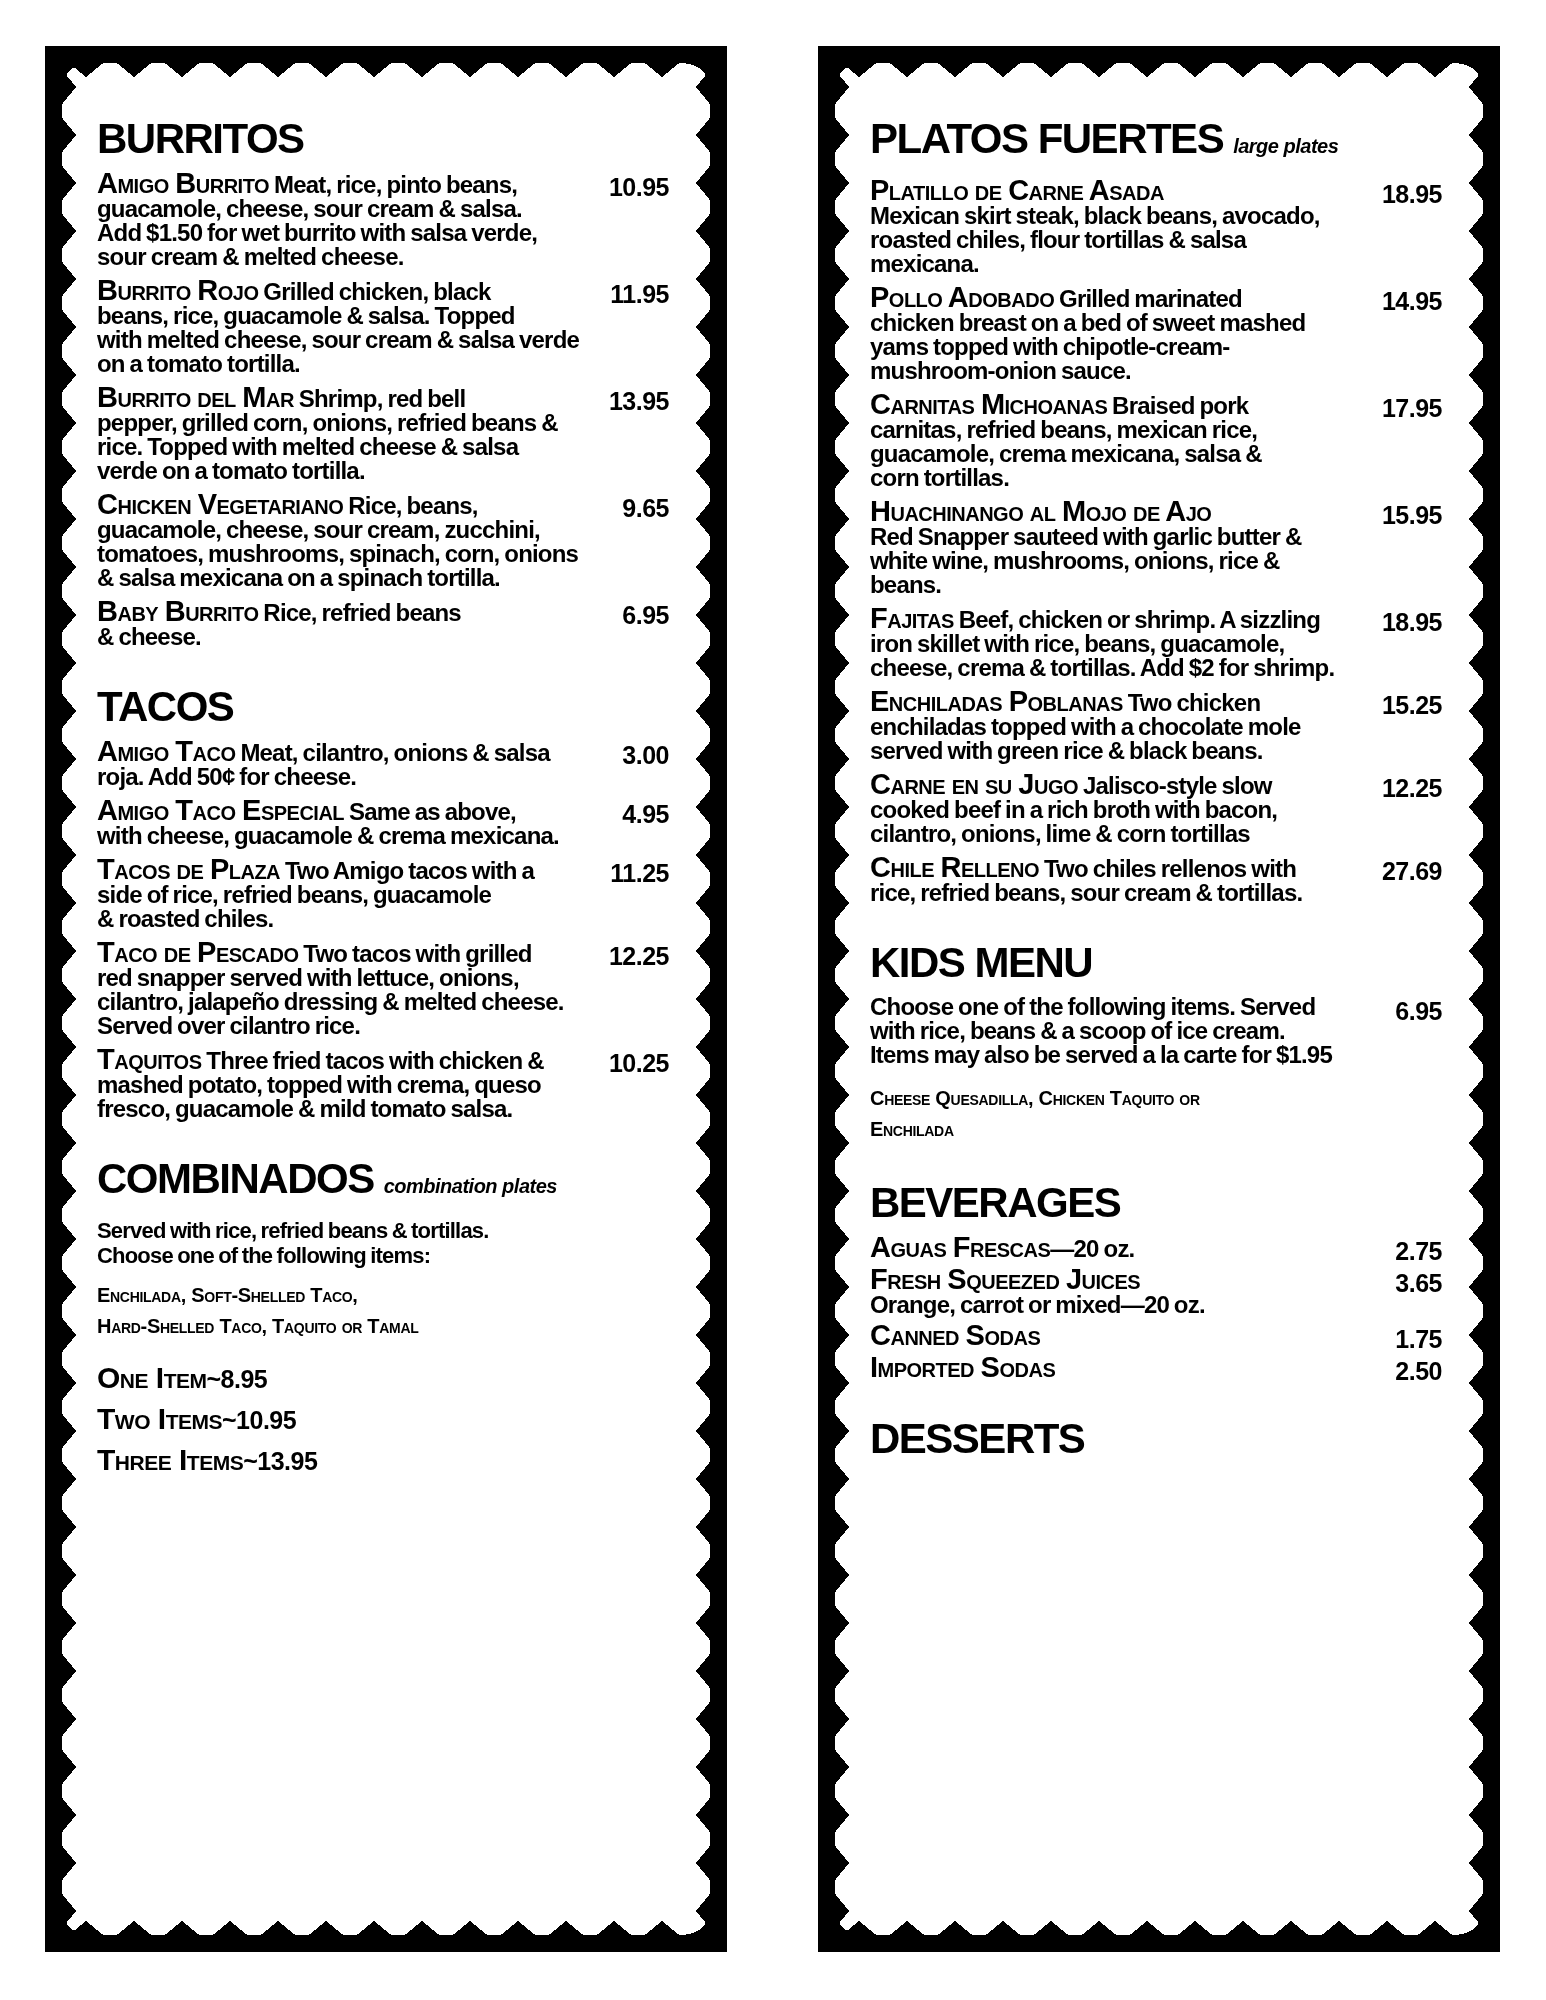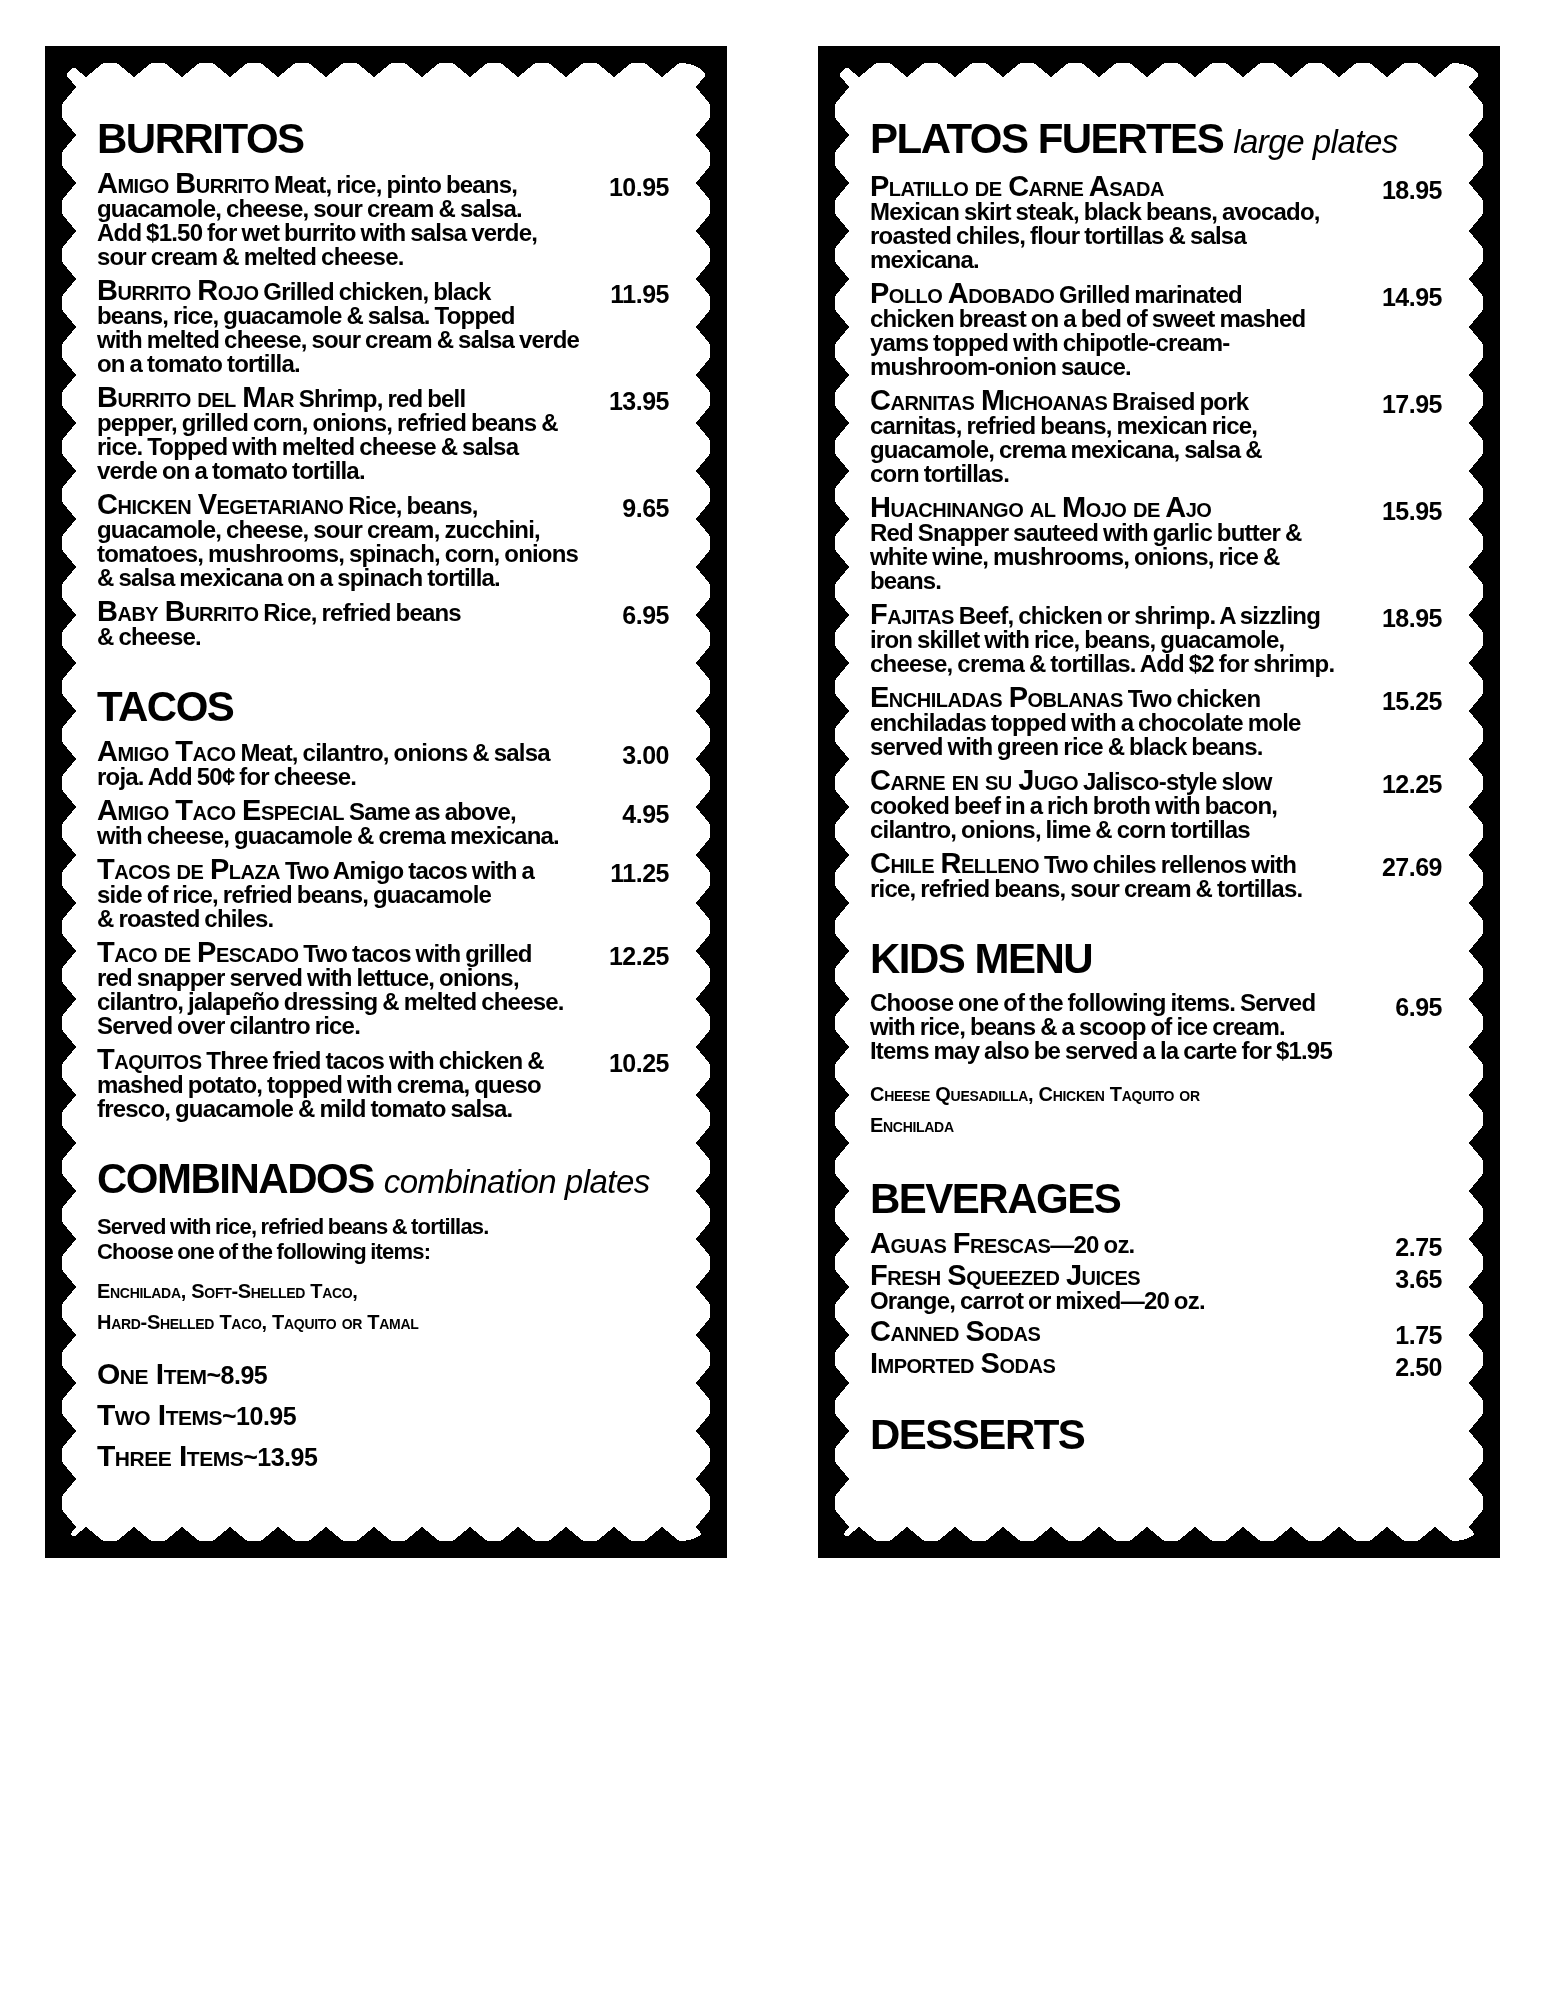--- a/index.html
+++ b/index.html
@@ -1,21 +1,21 @@
 <!DOCTYPE html>
 <html><head>
 <meta charset="utf-8">
 <style>
   html,body { margin:0; padding:0; }
   body {
     width:1546px; height:2000px; position:relative; overflow:hidden;
     background:#ffffff; color:#000;
     font-family:"Liberation Sans", sans-serif;
   }
-  .panel { position:absolute; top:46px; width:682px; height:1512px; }
+  .panel { position:absolute; top:46px; width:682px; height:1906px; }
   #panel-left  { left:45px; }
   #panel-right { left:818px; }
 
   
   .frame { position:absolute; inset:0; border:17px solid #000; }
   .saw { position:absolute; }
   .saw-top    { top:0; left:0; right:0; height:14px;
     background-image:conic-gradient(from 309deg at 50% 100%, #000 0 102deg, transparent 102deg);
     background-size:48px 14px; background-repeat:repeat-x; }
   .saw-bottom { bottom:0; left:0; right:0; height:14px;
@@ -32,21 +32,21 @@
   .corner-tr { top:0; right:0;  background:radial-gradient(circle at 0% 100%,   transparent 23px, #000 23px); }
   .corner-bl { bottom:0; left:0; background:radial-gradient(circle at 100% 0%,  transparent 23px, #000 23px); }
   .corner-br { bottom:0; right:0;background:radial-gradient(circle at 0% 0%,    transparent 23px, #000 23px); }
 
   .content { position:absolute; left:31px; top:31px; right:31px; bottom:31px;
              padding:40px 18px 0 21px; }
 
   .section + .section { margin-top:36px; }
   .section-title { margin:0 0 10px 0; font-size:42px; line-height:44px;
                    font-weight:bold; letter-spacing:-1.5px; }
-  .section-sub { font-size:33px; font-style:italic; font-weight:normal;
+  .section-sub { font-size:20px; font-style:italic; font-weight:bold;
                  letter-spacing:-0.5px; margin-left:10px; }
 
   .item { position:relative; padding-right:76px; margin-bottom:9px;
           font-weight:bold; font-size:24px; line-height:24px;
           letter-spacing:-0.8px; word-spacing:-1px; }
   .item .name { font-variant:small-caps; font-size:29px; letter-spacing:-0.5px; }
   .item .desc { white-space:pre-line; }
   .item .desc.block { display:block; }
   .item .price { position:absolute; top:4px; right:9px; font-size:25px;
                  letter-spacing:-0.5px; }

